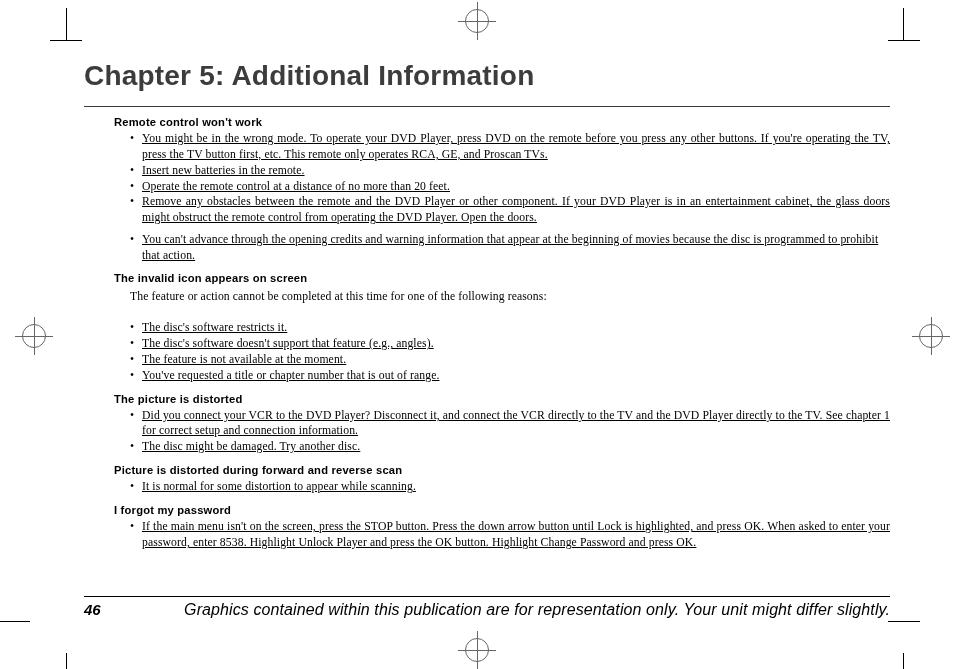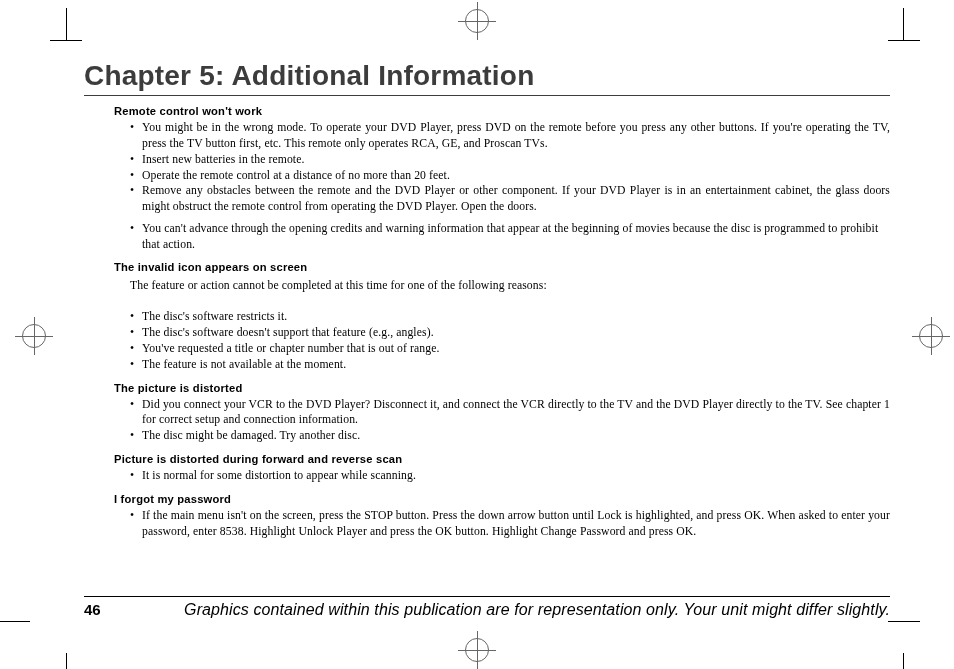--- a/index.html
+++ b/index.html
@@ -38,21 +38,21 @@
 
   h1.chapter-title {
     font-family: "Helvetica Neue Condensed", "Arial Narrow", Arial, sans-serif;
     font-stretch: condensed;
     font-weight: 700;
     font-size: 28px;
     letter-spacing: 0.2px;
     color: #3c3c3c;
     margin: 0 0 6px 0;
     border-bottom: 1.5px solid #3c3c3c;
-    padding-bottom: 3px;
+    padding-bottom: 14px;
   }
 
   .section {
     margin-top: 6px;
     font-size: 11.7px;
     line-height: 1.35;
     letter-spacing: 0.1px;
   }
   .section h3 {
     font-family: Liberation Sans, sans-serif;
@@ -66,20 +66,21 @@
   }
   .section ul {
     list-style: none;
     margin: 0;
     padding: 0 0 0 46px;
   }
   .section ul li {
     position: relative;
     padding-left: 12px;
     margin: 0 0;
+    text-decoration: underline;
   }
   .section ul li::before {
     content: "•";
     position: absolute;
     left: 0;
     top: 0;
   }
   .justify { text-align: justify; }
 
   .footer {
@@ -89,20 +90,21 @@
     border-top: 1.5px solid #000;
     padding-top: 4px;
     display: flex;
     align-items: baseline;
     justify-content: space-between;
     font-family: "Helvetica Neue", Arial, sans-serif;
   }
   .footer .pageno {
     font-weight: 900;
     font-size: 15px;
+    font-style: italic;
     font-family: "Helvetica Neue Condensed", "Arial Narrow", Arial, sans-serif;
   }
   .footer .caption {
     font-style: italic;
     font-size: 16px;
     letter-spacing: 0.1px;
   }
 </style>
 </head>
 <body>
@@ -140,22 +142,22 @@
       <li>You can't advance through the opening credits and warning information that appear at the beginning of movies because the disc is programmed to prohibit that action.</li>
     </ul>
   </div>
 
   <div class="section">
     <h3>The invalid icon appears on screen</h3>
     <p class="lead">The feature or action cannot be completed at this time for one of the following reasons:</p>
     <ul>
       <li>The disc's software restricts it.</li>
       <li>The disc's software doesn't support that feature (e.g., angles).</li>
+      <li>The feature is not available at the moment.</li>
       <li>You've requested a title or chapter number that is out of range.</li>
-      <li>The feature is not available at the moment.</li>
     </ul>
   </div>
 
   <div class="section">
     <h3>The picture is distorted</h3>
     <ul>
       <li class="justify">Did you connect your VCR to the DVD Player? Disconnect it, and connect the VCR directly to the TV and the DVD Player directly to the TV. See chapter 1 for correct setup and connection information.</li>
       <li>The disc might be damaged. Try another disc.</li>
     </ul>
   </div>

